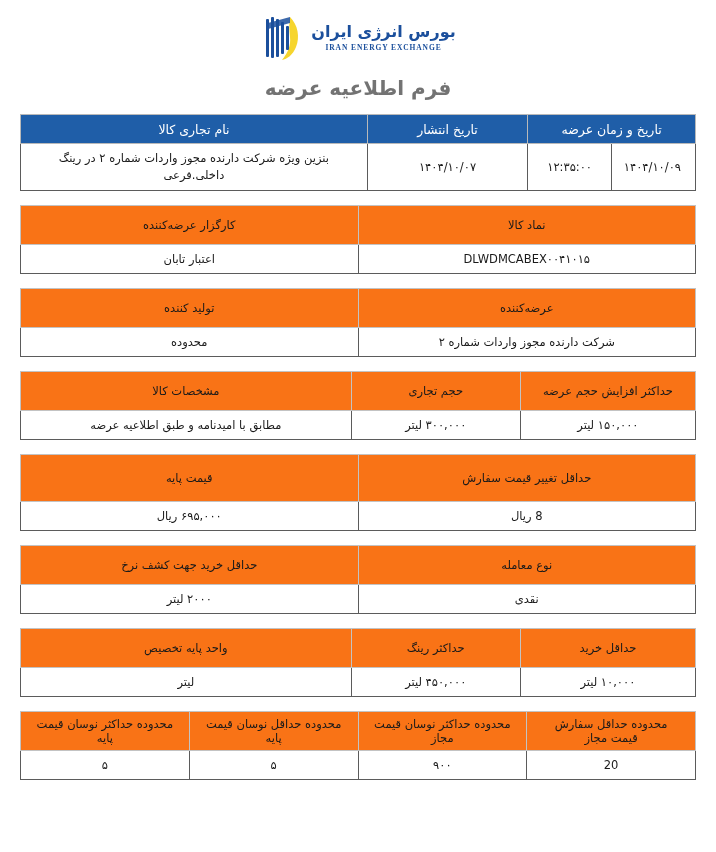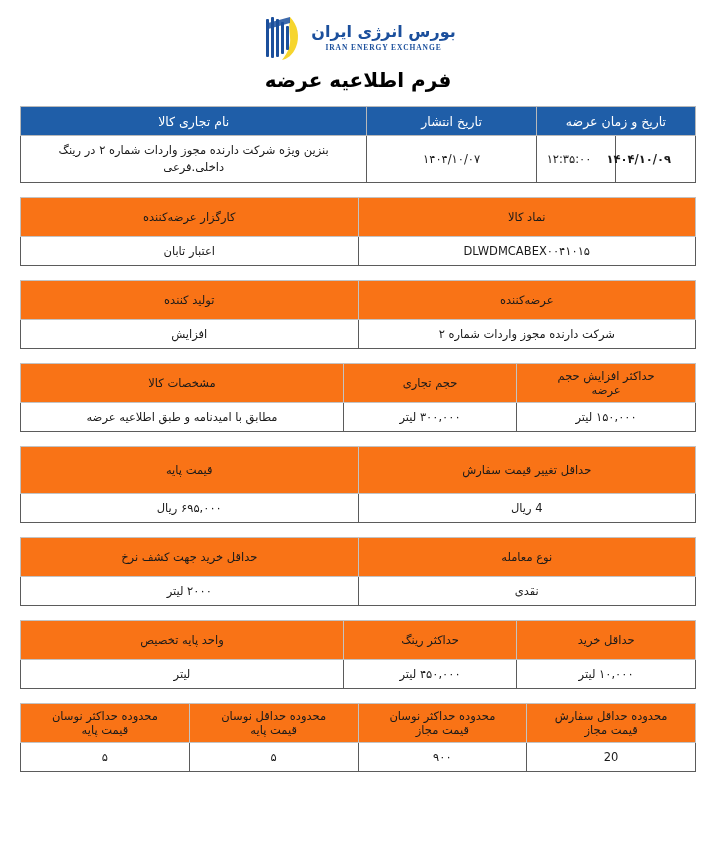--- a/index.html
+++ b/index.html
@@ -64,38 +64,38 @@
     margin-top: 3px;
     direction: ltr;
     font-family: Liberation Serif, serif;
   }
 
   
   .doc-title {
     text-align: center;
     font-size: 20px;
     font-weight: bold;
-    color: #000000;
-    margin: 6px 0 14px 0;
+    color: #737373;
+    margin: 14px 0 14px 0;
     letter-spacing: .3px;
   }
 
   
   table.t {
     width: 100%;
     border-collapse: collapse;
     table-layout: fixed;
     margin-bottom: 14px;
     font-size: 11px;
   }
   table.t td, table.t th {
     border: 1px solid #b9b9b9;
     text-align: center;
     vertical-align: middle;
-    padding: 3px 24px;
+    padding: 3px 14px;
     font-weight: normal;
   }
   
   .hdr-blue th {
     background: #1f5ea8;
     color: #ffffff;
     font-size: 12.5px;
     height: 22px;
     border: 1px solid #1f5ea8;
   }
@@ -123,21 +123,21 @@
 
   
   .w-half { width: 50%; }
   .w-quarter { width: 25%; }
 
   
   .t1 .c-name { width: 51.5%; }
   .t1 .c-pub  { width: 21.5%; }
   .t1 .c-off  { width: 27%; }
   .t1 .c-time { width: 13.5%; }
-  .t1 .c-date { width: 13.5%; font-weight: bold; }
+  .t1 .c-date { width: 13.5%; }
 </style>
 </head>
 <body>
 
 <div class="page">
 
   <div class="logo-wrap">
     <div class="logo">
       <div class="logo-mark">
         <svg width="44" height="46" viewBox="0 0 44 46" xmlns="http://www.w3.org/2000/svg">
@@ -193,21 +193,21 @@
     </table>
 
   <table class="t">
     <tbody>
         <tr class="hdr-gray">
       <td class="w-half">عرضه‌کننده</td>
       <td class="w-half">تولید کننده</td>
     </tr>
     <tr class="val">
       <td>شرکت دارنده مجوز واردات شماره ۲</td>
-      <td>افزایش</td>
+      <td>محدوده</td>
     </tr>
   </tbody>
     </table>
 
   <table class="t">
     <tbody>
         <tr class="hdr-gray">
       <td style="width:25%">حداکثر افزایش حجم عرضه</td>
       <td style="width:24%">حجم تجاری</td>
       <td style="width:51%">مشخصات کالا</td>
@@ -220,21 +220,21 @@
   </tbody>
     </table>
 
   <table class="t">
     <tbody>
         <tr class="hdr-gray">
       <td class="w-half" style="height:40px">حداقل تغییر قیمت سفارش</td>
       <td class="w-half" style="height:40px">قیمت پایه</td>
     </tr>
     <tr class="val">
-      <td class="num">4 ریال</td>
+      <td class="num">8 ریال</td>
       <td class="num">۶۹۵,۰۰۰ ریال</td>
     </tr>
   </tbody>
     </table>
 
   <table class="t">
     <tbody>
         <tr class="hdr-gray">
       <td class="w-half">نوع معامله</td>
       <td class="w-half">حداقل خرید جهت کشف نرخ</td>

